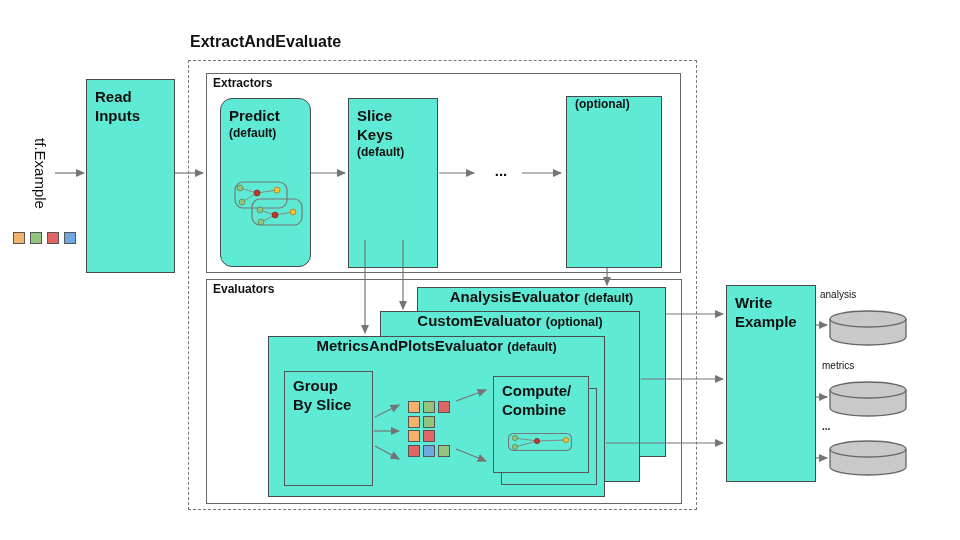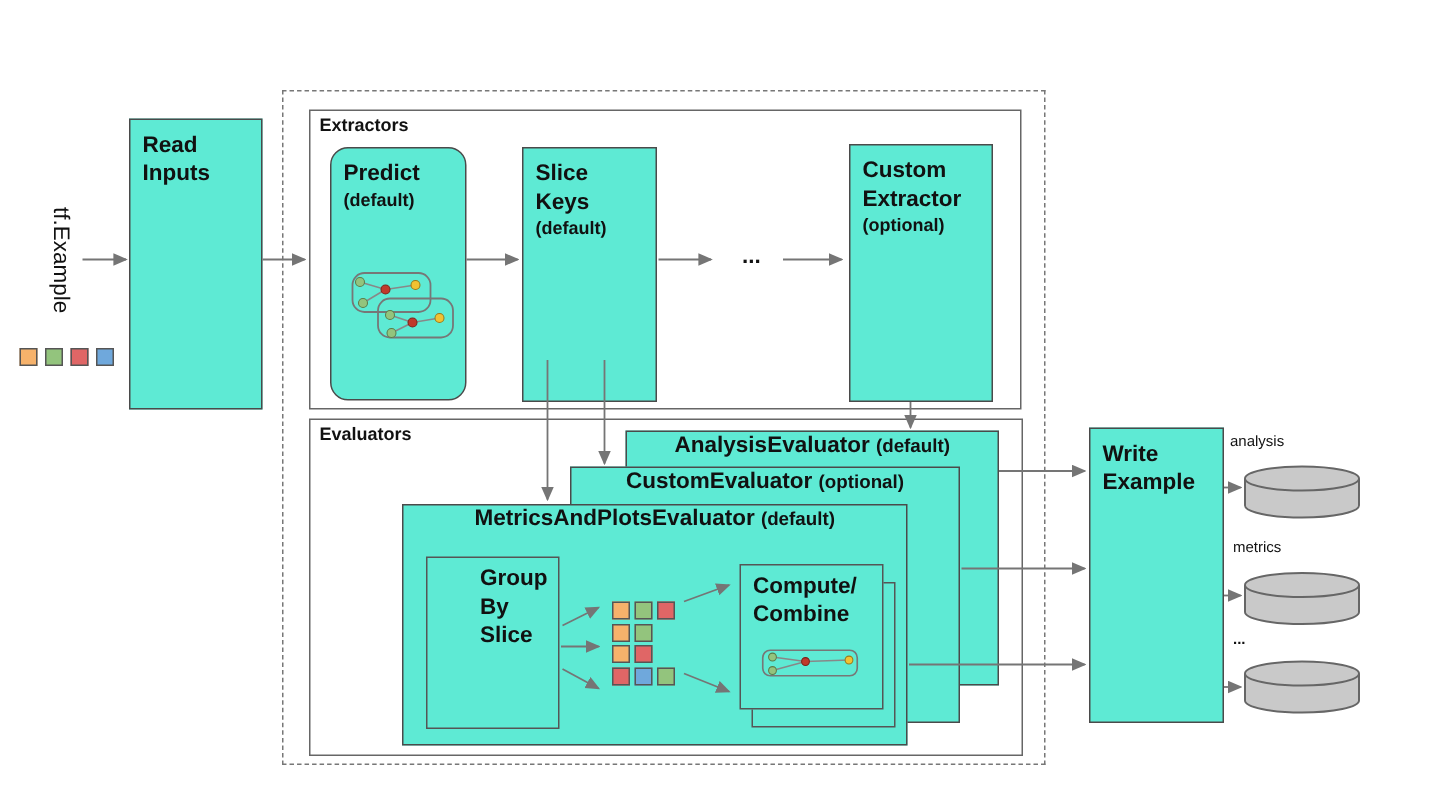--- a/index.html
+++ b/index.html
@@ -26,20 +26,21 @@
   .sq-red{background:#E06666;}    .sq-blue{background:#6FA8DC;}
   .abs{position:absolute;}
   svg.overlay{position:absolute;left:0;top:0;pointer-events:none;}
 </style>
 </head>
 <body>
 
 <div id="canvas">
 
   <div class="container dashed" style="left:188px;top:60px;width:509px;height:450px;"></div>
+  <div class="diagram-title">ExtractAndEvaluate</div>
 
   <div class="container" style="left:206px;top:73px;width:475px;height:200px;">
     <span class="section-label">Extractors</span>
   </div>
 
   <div class="container" style="left:206px;top:279px;width:476px;height:225px;">
     <span class="section-label">Evaluators</span>
   </div>
 
   <div class="rot-label">tf.Example</div>
@@ -64,22 +65,20 @@
 
   <div class="ybox" style="left:348px;top:98px;width:90px;height:170px;">
     <div class="box-title">Slice
 Keys</div>
     <div class="box-sub">(default)</div>
   </div>
 
   <div class="ellipsis" style="left:486px;top:162px;width:30px;text-align:center;">...</div>
 
   <div class="ybox" style="left:566px;top:96px;width:96px;height:172px;">
-    <div class="box-title">Custom
-Extractor</div>
     <div class="box-sub">(optional)</div>
   </div>
 
   <svg class="abs" style="left:233px;top:177px;" width="70" height="52" viewBox="0 0 70 52">
     <rect x="2" y="5" width="52" height="26" rx="8" fill="none" stroke="#777" stroke-width="1.2"></rect>
     <line x1="7" y1="11" x2="24" y2="16" stroke="#888" stroke-width="1"></line>
     <line x1="9" y1="25" x2="24" y2="16" stroke="#888" stroke-width="1"></line>
     <line x1="24" y1="16" x2="44" y2="13" stroke="#888" stroke-width="1"></line>
     <circle cx="7" cy="11" r="3" fill="#93C47D" stroke="#5a7d4a" stroke-width="0.7"></circle>
     <circle cx="9" cy="25" r="3" fill="#93C47D" stroke="#5a7d4a" stroke-width="0.7"></circle>
@@ -110,21 +109,21 @@
   </div>
 
   <div class="ybox" style="left:268px;top:336px;width:337px;height:161px;">
     <div class="eval-head">
       <span>MetricsAndPlotsEvaluator</span>
       <span class="eval-sub">(default)</span>
     </div>
   </div>
 
   <div class="ybox" style="left:284px;top:371px;width:89px;height:115px;border-color:#555;">
-    <div class="box-title" style="padding-top:5px;margin-left:27px;">Group
+    <div class="box-title" style="padding-top:5px;">Group
 By Slice</div>
   </div>
 
   <div class="abs" style="left:408px;top:401px;">
       <div class="sq-row">
         <span class="sq sq-orange"></span>
         <span class="sq sq-green"></span>
         <span class="sq sq-red"></span>
       </div>
       <div class="sq-row">

